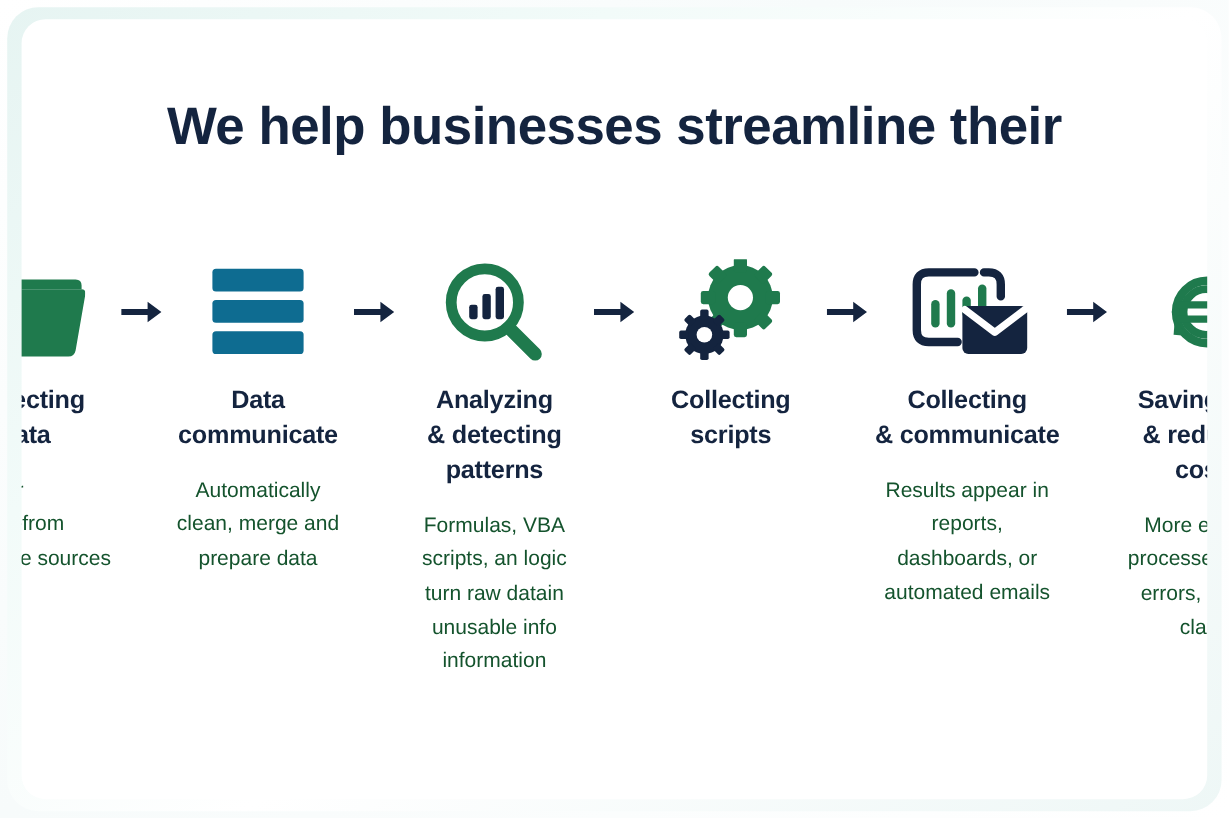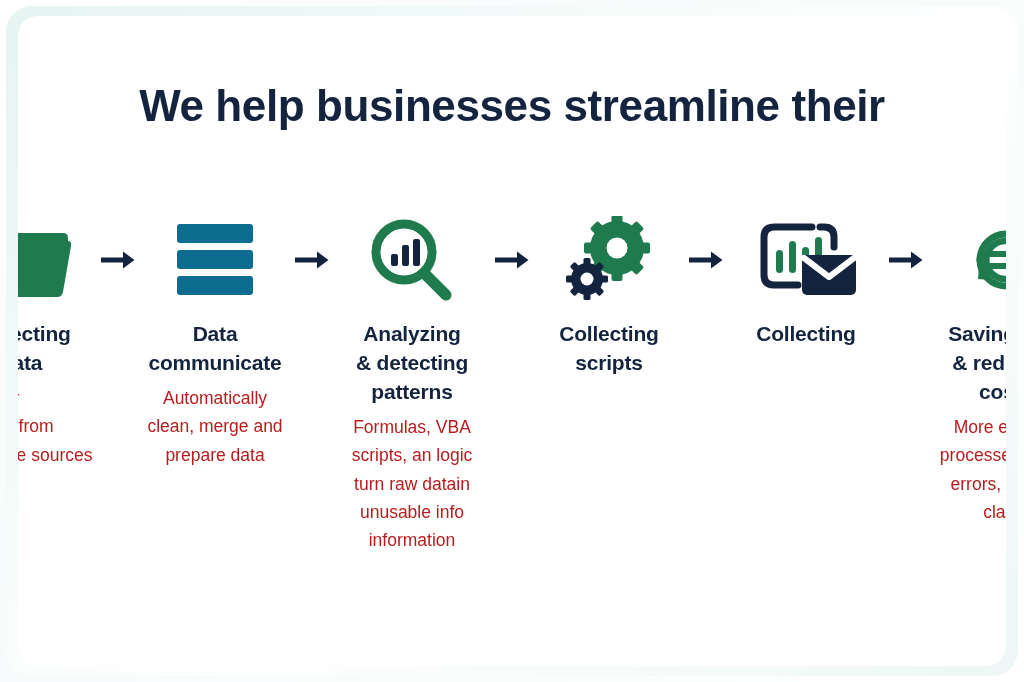--- a/index.html
+++ b/index.html
@@ -103,23 +103,23 @@
     margin-top: 12px;
     text-align: center;
     color: #14243f;
     font-size: 21px;
     font-weight: bold;
     line-height: 1.38;
     letter-spacing: -0.2px;
   }
 
   .body {
-    margin-top: 6px;
+    margin-top: 16px;
     text-align: center;
-    color: #b91c1c;
+    color: #14532d;
     font-size: 17.5px;
     line-height: 1.62;
   }
 
   .body.checked {
     text-align: left;
     position: relative;
     padding-left: 22px;
     width: 134px;
     margin-left: 2px;
@@ -262,21 +262,23 @@
             <rect x="48" y="30" width="7" height="18" rx="3.5" fill="#1f7a4d"></rect>
             <rect x="61" y="20" width="7" height="26" rx="3.5" fill="#1f7a4d"></rect>
             <g>
               <rect x="48" y="38" width="54" height="40" rx="5" fill="#14243f"></rect>
               <path d="M50 41 L75 60 L100 41" fill="none" stroke="#ffffff" stroke-width="6" stroke-linecap="round" stroke-linejoin="round"></path>
             </g>
           </svg>
         </div>
         <div class="head">
           <span>Collecting</span><br>
-        </div>
+          <span>&amp; communicate</span>
+        </div>
+        <div class="body">Results appear in reports, dashboards, or automated emails</div>
       </div>
 
       <div class="arrow">
         <svg width="34" height="20" viewBox="0 0 34 20">
           <path d="M0 7.5 H22 V1.5 L33.5 10 L22 18.5 V12.5 H0 Z" fill="#14243f"></path>
         </svg>
       </div>
 
       <div class="col wide">
         <div class="icon-slot">

